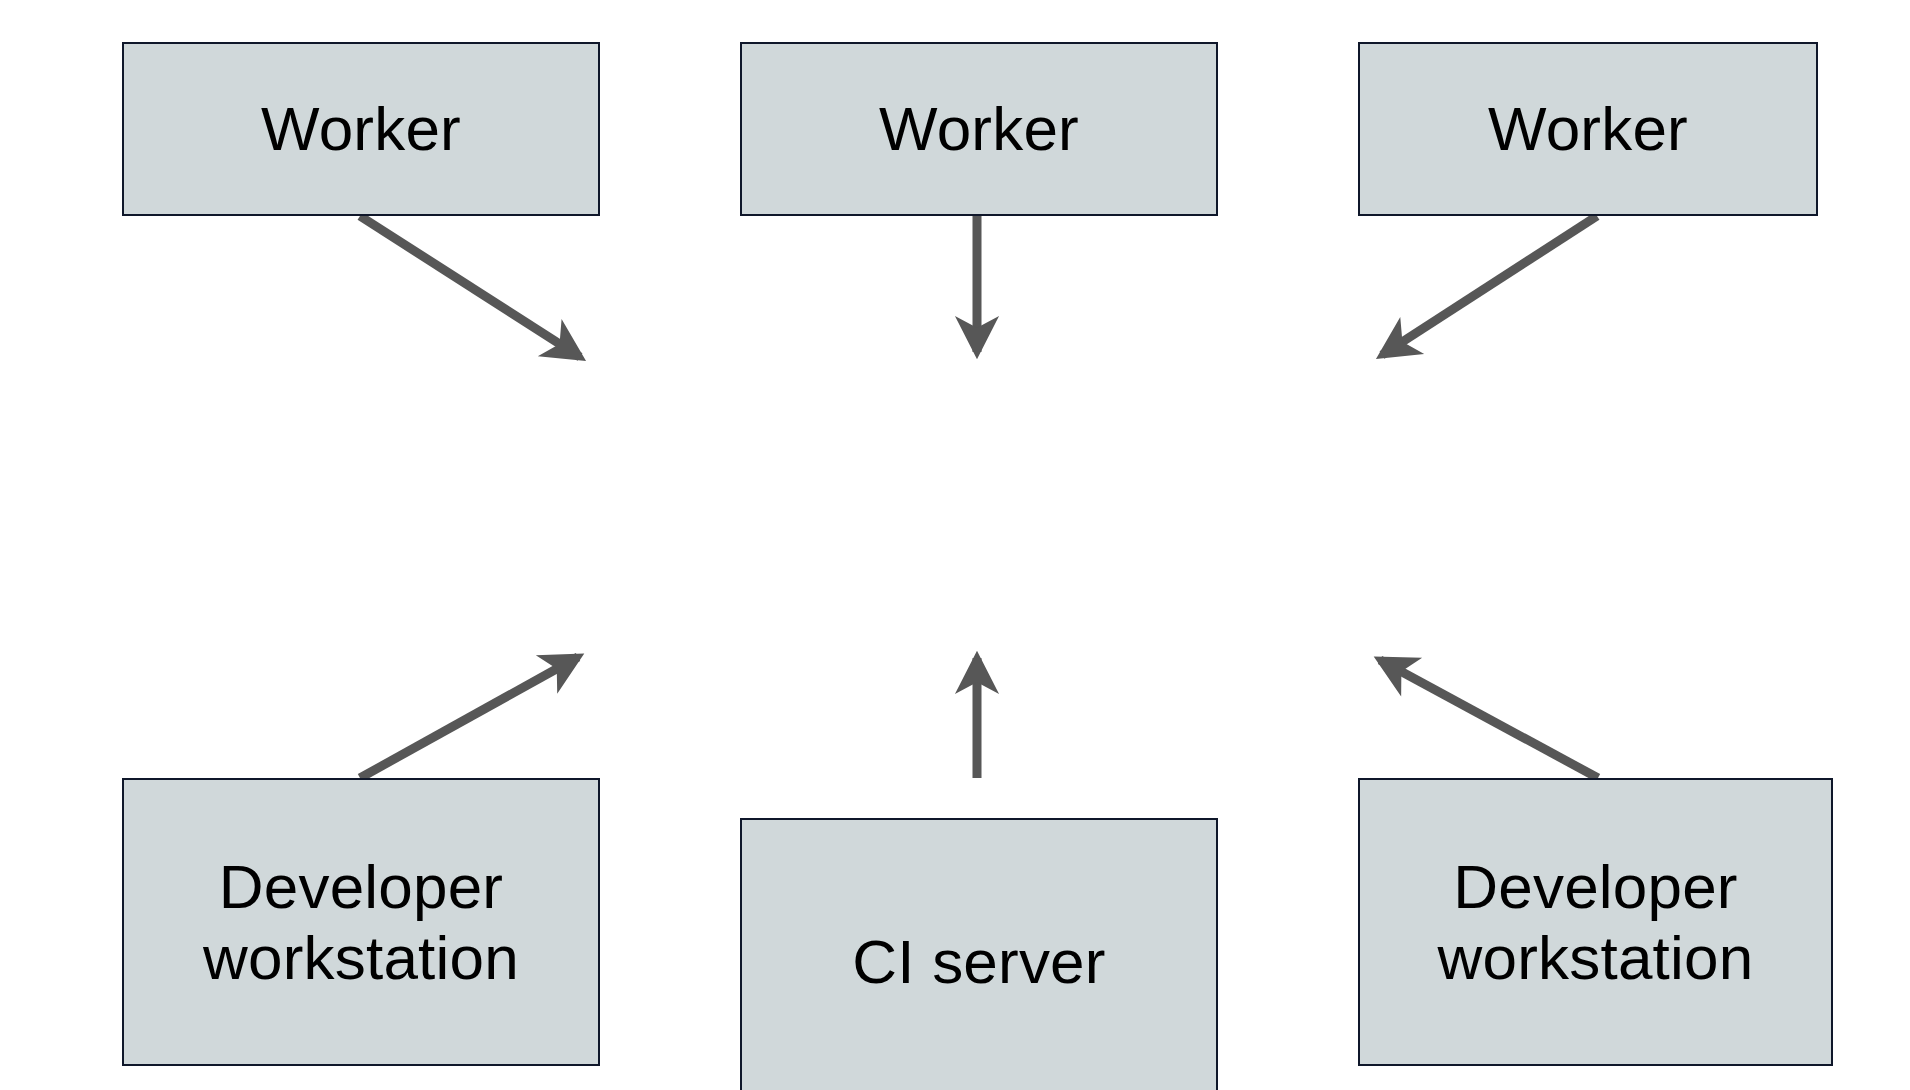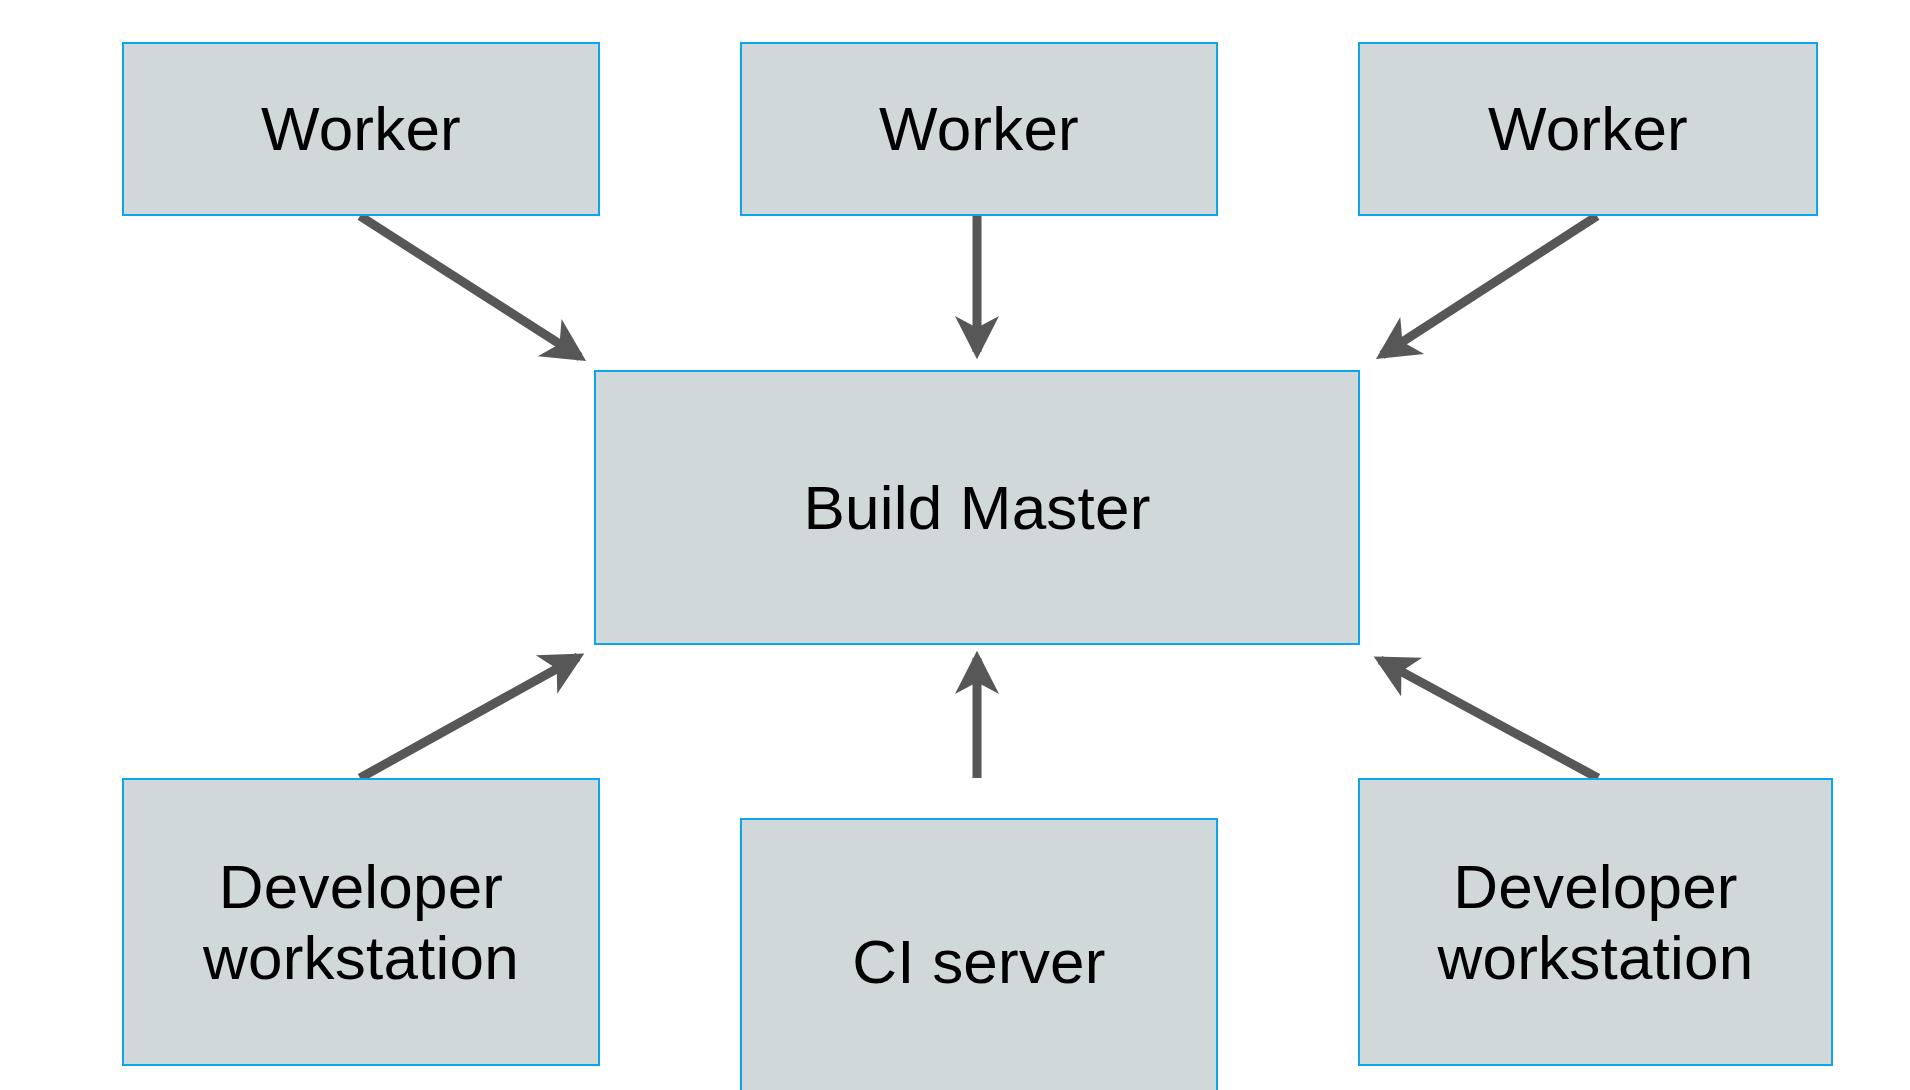--- a/index.html
+++ b/index.html
@@ -23,21 +23,21 @@
     left: 0;
     top: 0;
     width: 1910px;
     height: 1090px;
     pointer-events: none;
   }
   .node-box {
     position: absolute;
     box-sizing: border-box;
     background: #d0d8da;
-    border: 2px solid #0ea5e9;
+    border: 2px solid #0f172a;
     display: flex;
     align-items: center;
     justify-content: center;
     text-align: center;
     color: #000000;
     font-weight: 400;
     line-height: 1.15;
     white-space: pre-line;
     letter-spacing: 0.2px;
   }
@@ -88,21 +88,20 @@
       <line x1="1598" y1="778" x2="1380" y2="660" stroke="#575757" stroke-width="9" marker-end="url(#arrowhead)"></line>
     </g>
   </svg>
 
   <div class="node-box" id="node-worker-1">Worker</div>
 
   <div class="node-box" id="node-worker-2">Worker</div>
 
   <div class="node-box" id="node-worker-3">Worker</div>
 
-  <div class="node-box" id="node-build-master">Build Master</div>
 
   <div class="node-box" id="node-dev-workstation-left">Developer
 workstation</div>
 
   <div class="node-box" id="node-ci-server">CI server</div>
 
   <div class="node-box" id="node-dev-workstation-right">Developer
 workstation</div>
 
 </div>

